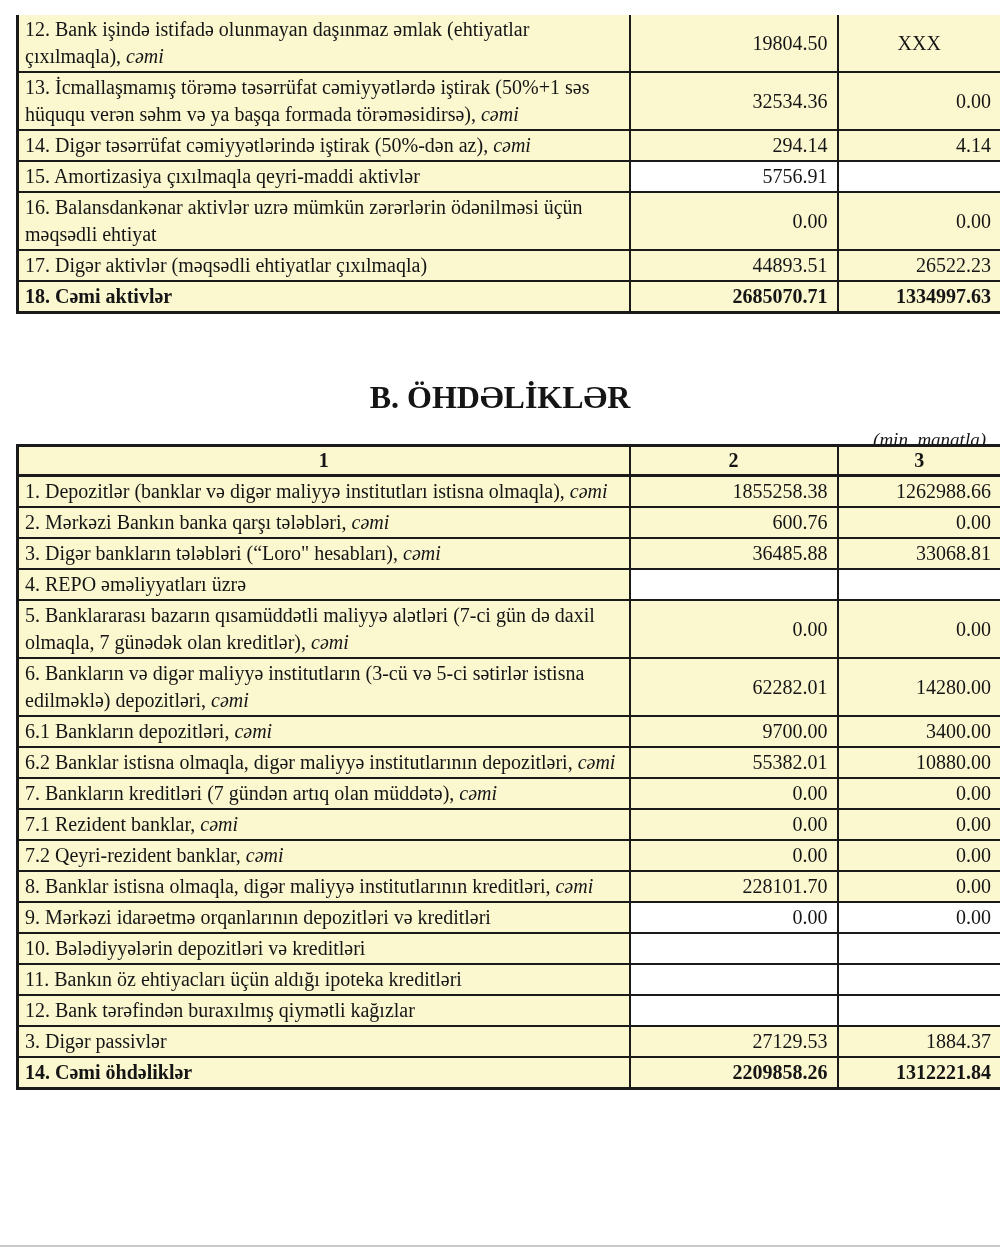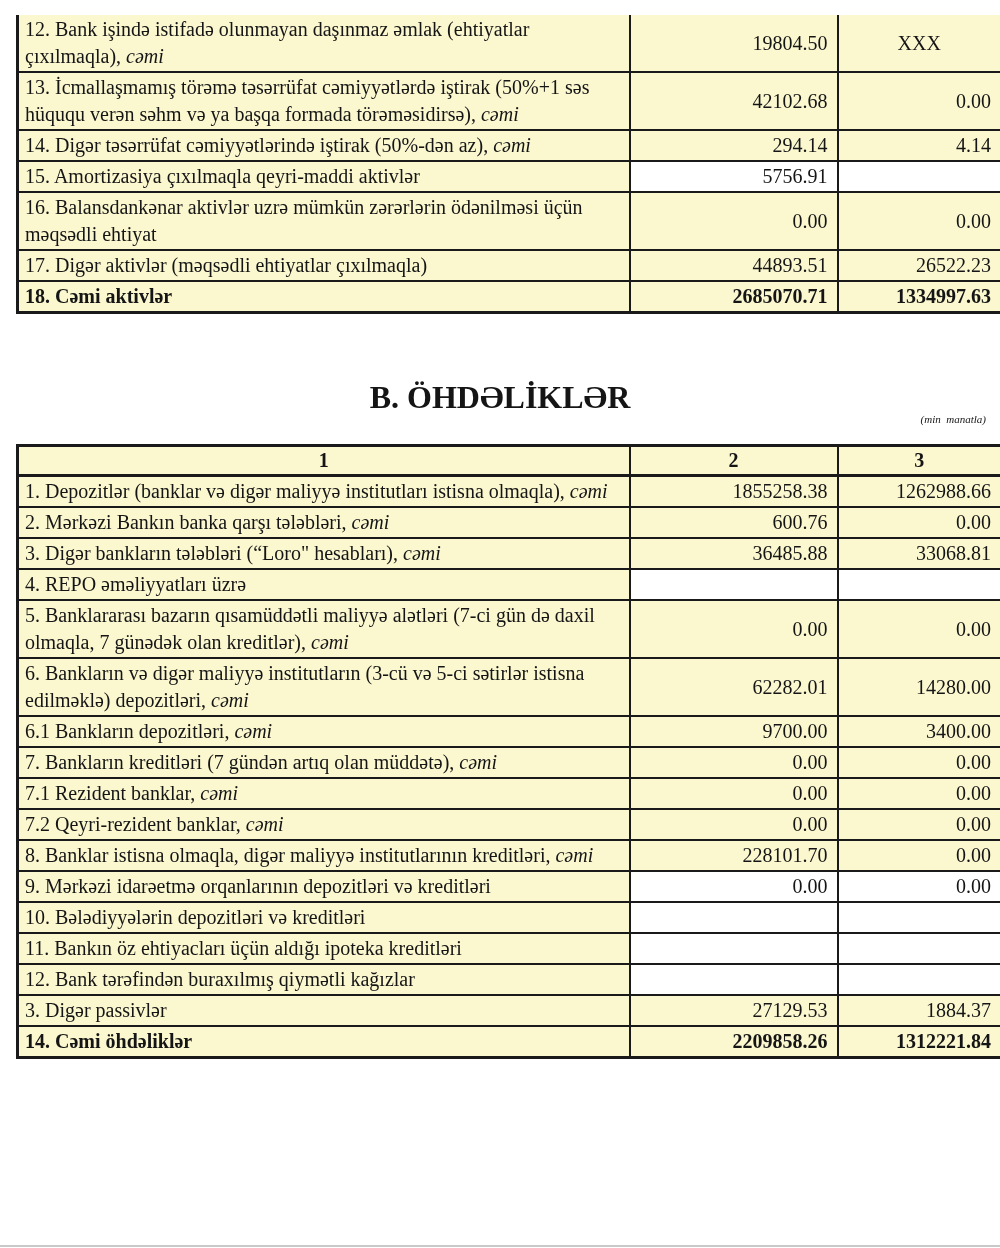--- a/index.html
+++ b/index.html
@@ -36,22 +36,22 @@
   .total-row td{font-weight:bold;margin-left:12px;}
 
   th.hdr{font-weight:bold;text-align:center;height:84px;padding:2px 4px;}
   .colnum-row td{font-weight:bold;text-align:center;height:22px;border-bottom:3px solid var(--border);padding:0;}
 
   .section-title{
     position:absolute;left:0;top:382px;width:1000px;
     text-align:center;font-weight:bold;font-size:32px;line-height:30px;
   }
   .unit-note{
-    position:absolute;right:14px;top:408px;
-    font-style:italic;font-size:11px;line-height:22px;white-space:pre;
+    position:absolute;right:14px;top:429px;
+    font-style:italic;font-size:19px;line-height:22px;white-space:pre;
   }
   .bottom-line{position:absolute;left:0;top:1245px;width:1000px;height:2px;background:#C9C9C9;}
 </style>
 </head>
 <body>
 
 <div class="page">
 
   <table id="assets-table">
     <colgroup>
@@ -60,21 +60,21 @@
         <col class="c3">
       </colgroup>
     <tbody>
         <tr>
           <td class="label-cell"><span>12. Bank işində istifadə olunmayan daşınmaz əmlak (ehtiyatlar çıxılmaqla), </span><i>cəmi</i></td>
           <td class="num-cell">19804.50</td>
           <td class="num-cell center">XXX</td>
         </tr>
         <tr>
           <td class="label-cell"><span>13. İcmallaşmamış törəmə təsərrüfat cəmiyyətlərdə iştirak (50%+1 səs hüququ verən səhm və ya başqa formada törəməsidirsə), </span><i>cəmi</i></td>
-          <td class="num-cell">42102.68</td>
+          <td class="num-cell">32534.36</td>
           <td class="num-cell">0.00</td>
         </tr>
         <tr>
           <td class="label-cell"><span>14. Digər təsərrüfat cəmiyyətlərində iştirak (50%-dən az), </span><i>cəmi</i></td>
           <td class="num-cell">294.14</td>
           <td class="num-cell">4.14</td>
         </tr>
         <tr>
           <td class="label-cell"><span>15. Amortizasiya çıxılmaqla qeyri-maddi aktivlər</span></td>
           <td class="num-cell white">5756.91</td>
@@ -144,20 +144,25 @@
           <td class="label-cell"><span>6. Bankların və digər maliyyə institutların (3-cü və 5-ci sətirlər istisna edilməklə) depozitləri, </span><i>cəmi</i></td>
           <td class="num-cell">62282.01</td>
           <td class="num-cell">14280.00</td>
         </tr>
         <tr>
           <td class="label-cell"><span>6.1  Bankların depozitləri, </span><i>cəmi</i></td>
           <td class="num-cell">9700.00</td>
           <td class="num-cell">3400.00</td>
         </tr>
         <tr>
+          <td class="label-cell"><span>6.2 Banklar istisna olmaqla, digər maliyyə institutlarının depozitləri, </span><i>cəmi</i></td>
+          <td class="num-cell">55382.01</td>
+          <td class="num-cell">10880.00</td>
+        </tr>
+        <tr>
           <td class="label-cell"><span>7. Bankların kreditləri (7 gündən artıq olan müddətə), </span><i>cəmi</i></td>
           <td class="num-cell">0.00</td>
           <td class="num-cell">0.00</td>
         </tr>
         <tr>
           <td class="label-cell"><span>7.1 Rezident banklar, </span><i>cəmi</i></td>
           <td class="num-cell">0.00</td>
           <td class="num-cell">0.00</td>
         </tr>
         <tr>

